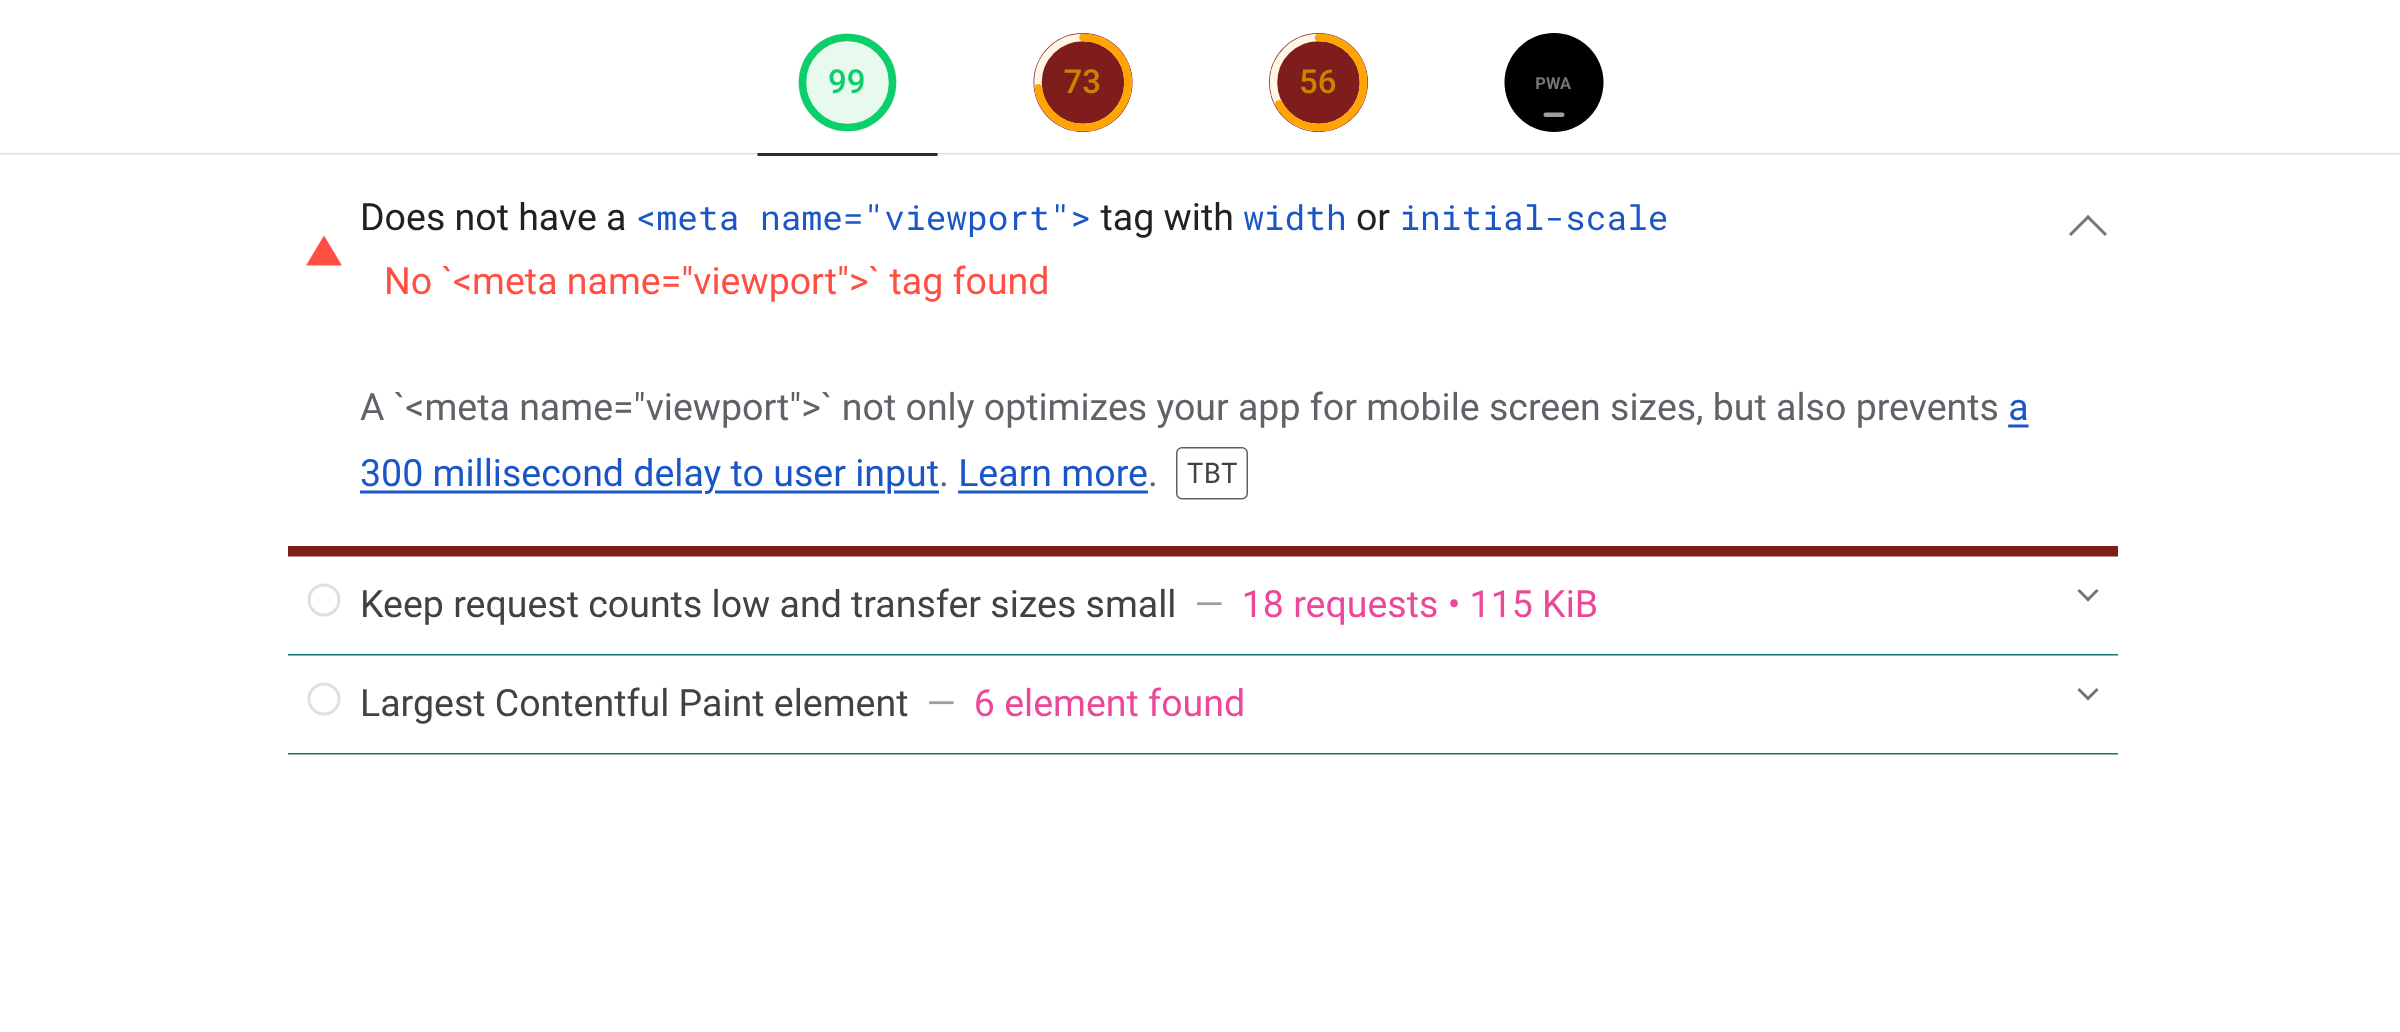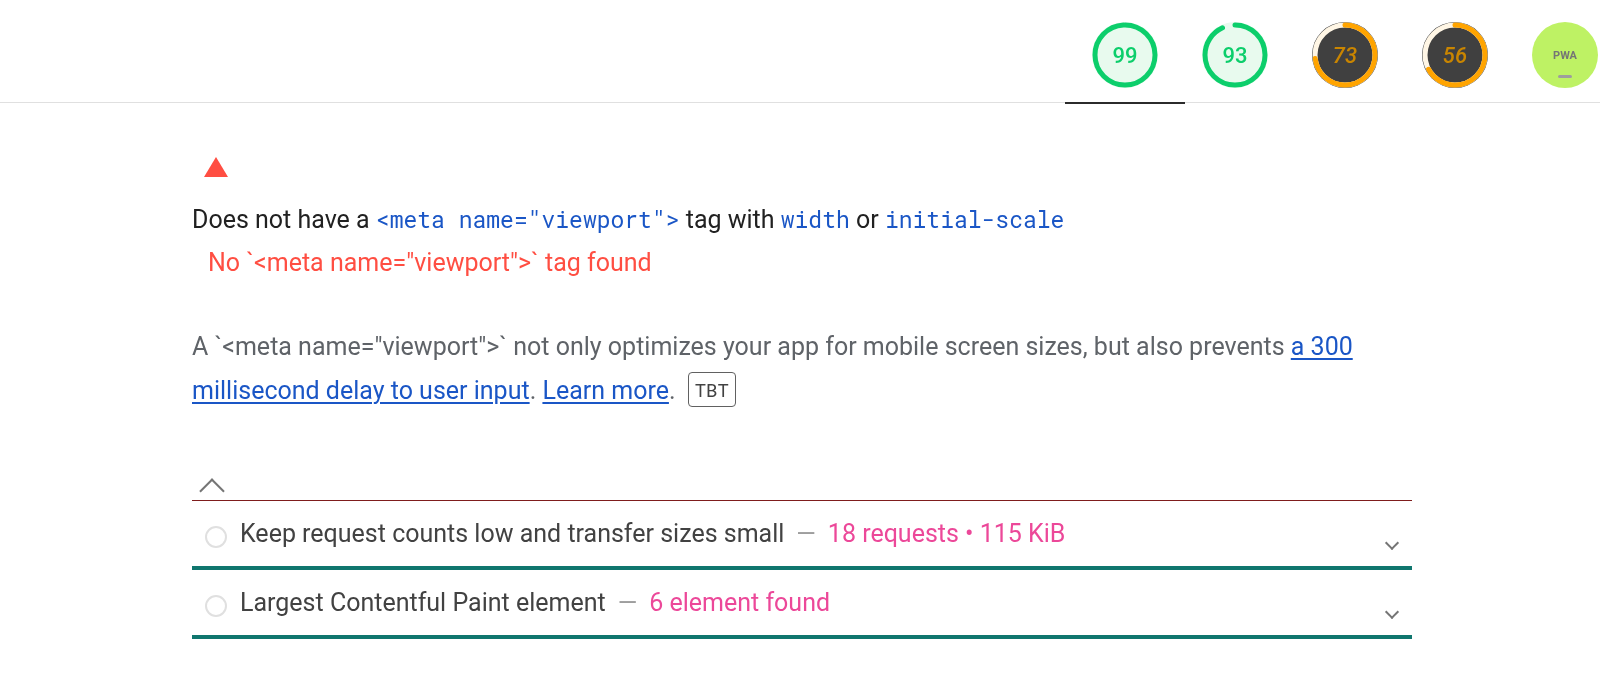--- a/index.html
+++ b/index.html
@@ -1,59 +1,59 @@
 <!DOCTYPE html>
 <html><head>
 <meta charset="utf-8">
 <style>
   * { box-sizing: border-box; margin: 0; padding: 0; }
   html, body { width: 1600px; height: 688px; background: #fff; font-family: Roboto, "Segoe UI", Arial, sans-serif; color: #212121; }
   body { overflow: hidden; }
 
   
   .header { width: 100%; padding-top: 22px; padding-bottom: 14px; border-bottom: 1px solid #e0e0e0; position: relative; }
-  .scores { display: flex; justify-content: flex-end; align-items: center; gap: 40px; }
+  .scores { display: flex; justify-content: center; align-items: center; gap: 87px; }
   .score-wrap { position: relative; width: 70px; display:flex; flex-direction:column; align-items:center; }
   .gauge { position: relative; width: 66px; height: 66px; border-radius: 50%; display:flex; align-items:center; justify-content:center; }
   .gauge svg { position:absolute; inset:0; transform: rotate(-90deg); }
   .gauge .track { fill:none; stroke-width:5; }
   .gauge .arc   { fill:none; stroke-width:5; stroke-linecap:round; }
   .gauge .num { position:relative; font-size:22px; font-weight:500; }
   .gauge.green  { background:#e8faee; } .gauge.green  .arc{ stroke:#0cce6b; } .gauge.green  .track{ stroke:#e8faee; } .gauge.green  .num{ color:#0cce6b; }
-  .gauge.orange { background:#404040;font-style:italic; } .gauge.orange .arc{ stroke:#ffa400; } .gauge.orange .track{ stroke:#fff6e5; } .gauge.orange .num{ color:#c98500; }
-  .gauge.gray   { background:#bef264; } .gauge.gray   .num{ color:#757575; font-size:11px; font-weight:700; letter-spacing:0; }
+  .gauge.orange { background:#7f1d1d; } .gauge.orange .arc{ stroke:#ffa400; } .gauge.orange .track{ stroke:#fff6e5; } .gauge.orange .num{ color:#c98500; }
+  .gauge.gray   { background:#000000; } .gauge.gray   .num{ color:#757575; font-size:11px; font-weight:700; letter-spacing:0; }
   .gauge.gray .dash{ width:14px; height:3px; background:#9e9e9e; border-radius:2px; position:absolute; bottom:10px; }
   .active-underline { position:absolute; left:50%; transform:translateX(-50%); bottom:-16px; width:120px; height:2px; background:#2b2b2b; }
 
   
   .content { width: 1224px; margin: 0 auto; padding-left: 4px; }
 
   .section-head { padding-top: 34px; padding-bottom: 22px; border-bottom:1px solid #e0e0e0; font-size:25px; line-height:1.7; color:#616161; }
   .section-head .title { font-weight:600; color:#212121; }
   .section-head .dash{ color:#9e9e9e; }
   .section-head .link { color:#1a56c6; text-decoration:underline; text-decoration-thickness:2px; text-underline-offset:3px; cursor:pointer; }
 
   
-  .audit { border-bottom:1px solid #7f1d1d; display:flex;flex-direction:column; }
+  .audit { border-bottom:7px solid #7f1d1d; display:flex; }
   .audit .icon-col { width:48px; padding-top:54px; display:flex; justify-content:center; }
   .tri-fail{ width:0; height:0; border-left:12px solid transparent; border-right:12px solid transparent; border-bottom:20px solid #ff4e42; }
   .audit .body { flex:1; padding:24px 0 26px 0; }
   .audit .title-line { font-size:25px; line-height:1.55; color:#212121; }
   .audit .title-line .code{ font-family:"Roboto Mono",Menlo,Consolas,monospace; color:#1a56c6; font-size:23px; }
   .audit .error-line{ color:#ff4e42; font-size:25px; margin-top:8px; padding-left:16px; }
   .audit .expl{ font-size:25px; color:#5f6368; line-height:1.75; margin-top:48px; }
   .audit .expl a{ color:#1a56c6; text-decoration:underline; text-decoration-thickness:2px; text-underline-offset:3px; cursor:pointer; }
   .tag{ display:inline-block; font-family:"Roboto Mono",Menlo,Consolas,monospace; font-size:19px; border:1.5px solid #616161; border-radius:4px; padding:0 6px; color:#424242; vertical-align:2px; margin-left:6px; }
   .chev-col{ width:40px; display:flex; align-items:flex-start; justify-content:center; padding-top:34px; }
   .chev{ width:18px; height:18px; border:solid #757575; border-width:0 2.5px 2.5px 0; display:inline-block; padding:5px; }
   .chev.up{ transform:rotate(-135deg); margin-top:10px; }
   .chev.down{ transform:rotate(45deg); }
 
   
-  .row{ display:flex; align-items:flex-end; padding:18px 0; border-bottom:4px solid #0f766e; cursor:pointer; }
+  .row{ display:flex; align-items:flex-start; padding:18px 0; border-bottom:1px solid #0f766e; cursor:pointer; }
   .row .ic{ width:48px; display:flex; justify-content:center; }
   .circle-open{ width:22px; height:22px; border:2.5px solid #e0e0e0; border-radius:50%; }
   .row .txt{ flex:1; font-size:25px; color:#424242; display:flex; align-items:baseline; gap:12px; }
   .row .txt .sep{ color:#9e9e9e; }
   .row .txt .meta{ color:#ec4899; }
   .row .chevd{ width:40px; display:flex; justify-content:center; }
 </style>
 </head>
 <body>
 
@@ -62,29 +62,20 @@
 
     <div class="score-wrap">
       <div class="gauge green" id="g0">
         <svg viewBox="0 0 66 66">
             <circle class="track" cx="33" cy="33" r="30"></circle>
             <circle class="arc" cx="33" cy="33" r="30" id="a0" stroke-dasharray="188.49555921538757" stroke-dashoffset="1.8849555921538774"></circle>
           </svg>
         <span class="num">99</span>
       </div>
       <div class="active-underline"></div>
-    </div>
-    <div class="score-wrap">
-      <div class="gauge green" id="g1">
-        <svg viewBox="0 0 66 66">
-            <circle class="track" cx="33" cy="33" r="30"></circle>
-            <circle class="arc" cx="33" cy="33" r="30" id="a1" stroke-dasharray="188.49555921538757" stroke-dashoffset="13.19468914507712"></circle>
-          </svg>
-        <span class="num">93</span>
-      </div>
     </div>
     <div class="score-wrap">
       <div class="gauge orange" id="g2">
         <svg viewBox="0 0 66 66">
             <circle class="track" cx="33" cy="33" r="30"></circle>
             <circle class="arc" cx="33" cy="33" r="30" id="a2" stroke-dasharray="188.49555921538757" stroke-dashoffset="50.893800988154645"></circle>
           </svg>
         <span class="num">73</span>
       </div>
     </div>

